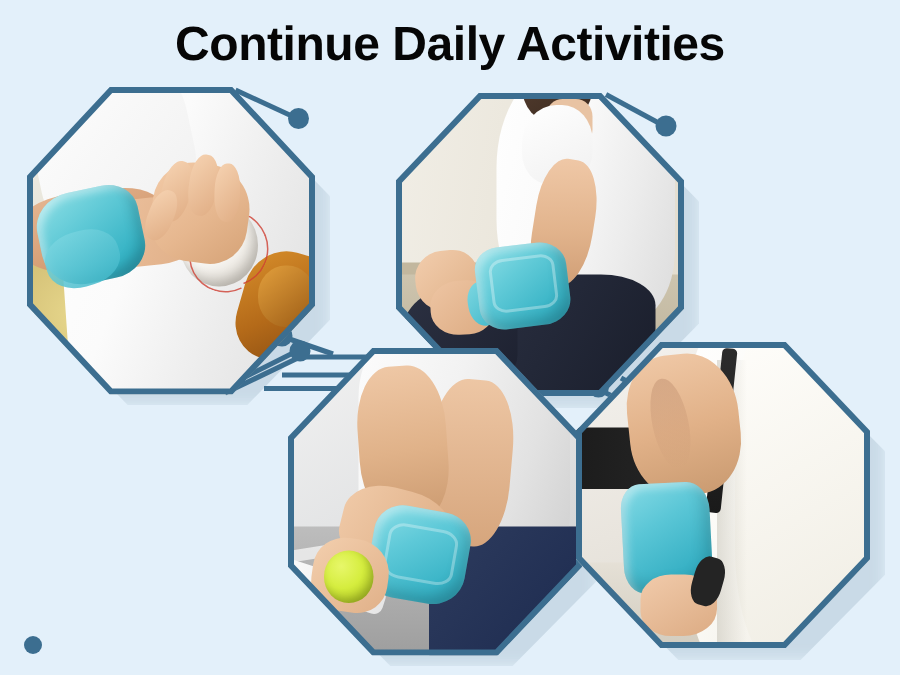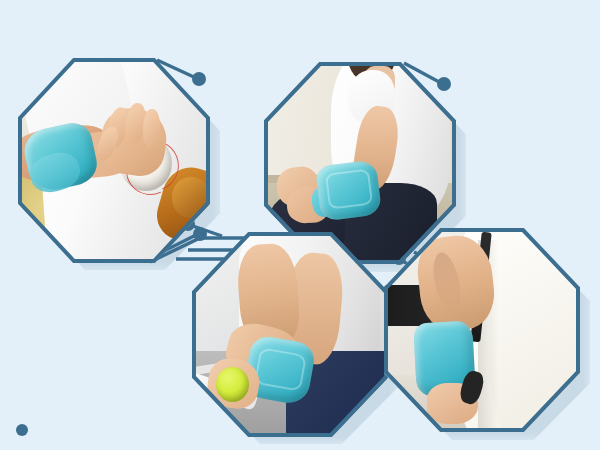--- a/index.html
+++ b/index.html
@@ -183,20 +183,21 @@
       <circle cx="444" cy="84" r="7"></circle>
       <circle cx="434" cy="263" r="7"></circle>
       <circle cx="188" cy="224" r="7"></circle>
       <circle cx="399" cy="258" r="7"></circle>
       <circle cx="300" cy="404" r="7"></circle>
       <circle cx="394" cy="225" r="7"></circle>
       <circle cx="22" cy="430" r="6"></circle>
     </g>
   </svg>
 
+  <div id="title">Continue Daily Activities</div>
 
   <div class="shadow" style="left:30px;top:74px;width:190px;height:196px;clip-path:polygon(29% 0,71% 0,100% 29%,100% 71%,71% 100%,29% 100%,0 71%,0 29%);"></div>
   <div class="oct-frame" id="f1" style="left:18px;top:58px;width:192px;height:205px;">
     <div class="photo" style="clip-path:polygon(29% 0,71% 0,100% 29%,100% 71%,71% 100%,29% 100%,0 71%,0 29%);">
       <div class="scene">
         <div class="lyr s1-bg"></div>
         <div class="lyr s1-blur1"></div>
         <div class="lyr s1-blur2"></div>
         <div class="lyr s1-shirt"></div>
         <div class="lyr s1-shirt2"></div>

